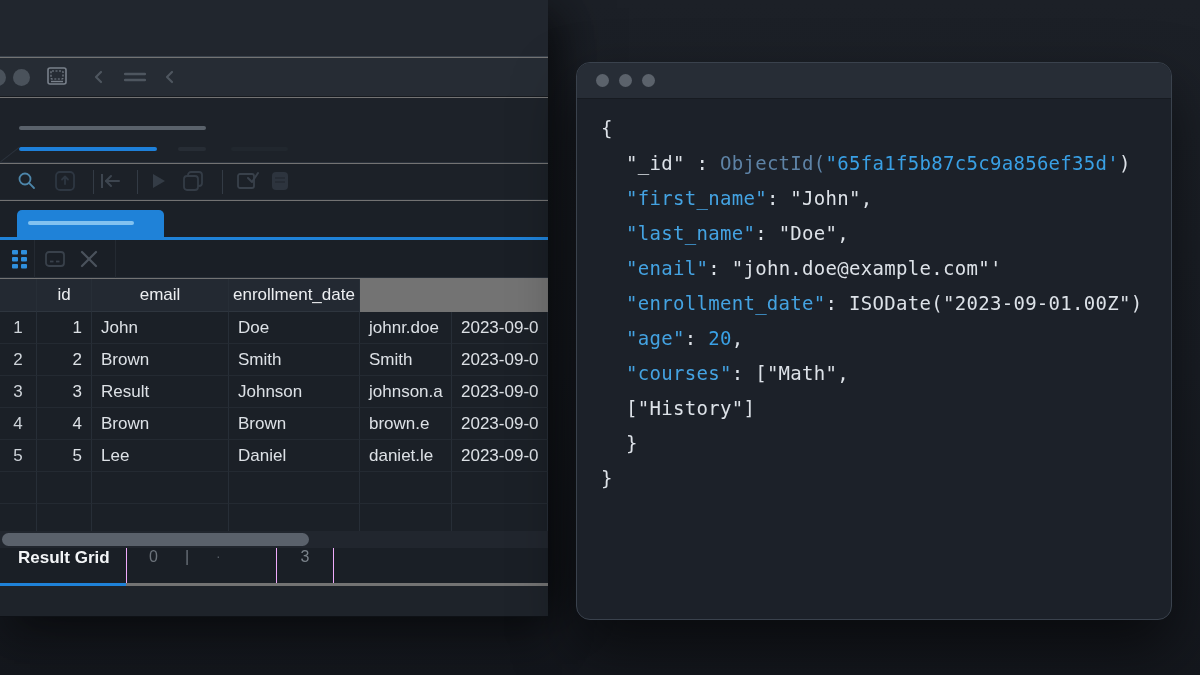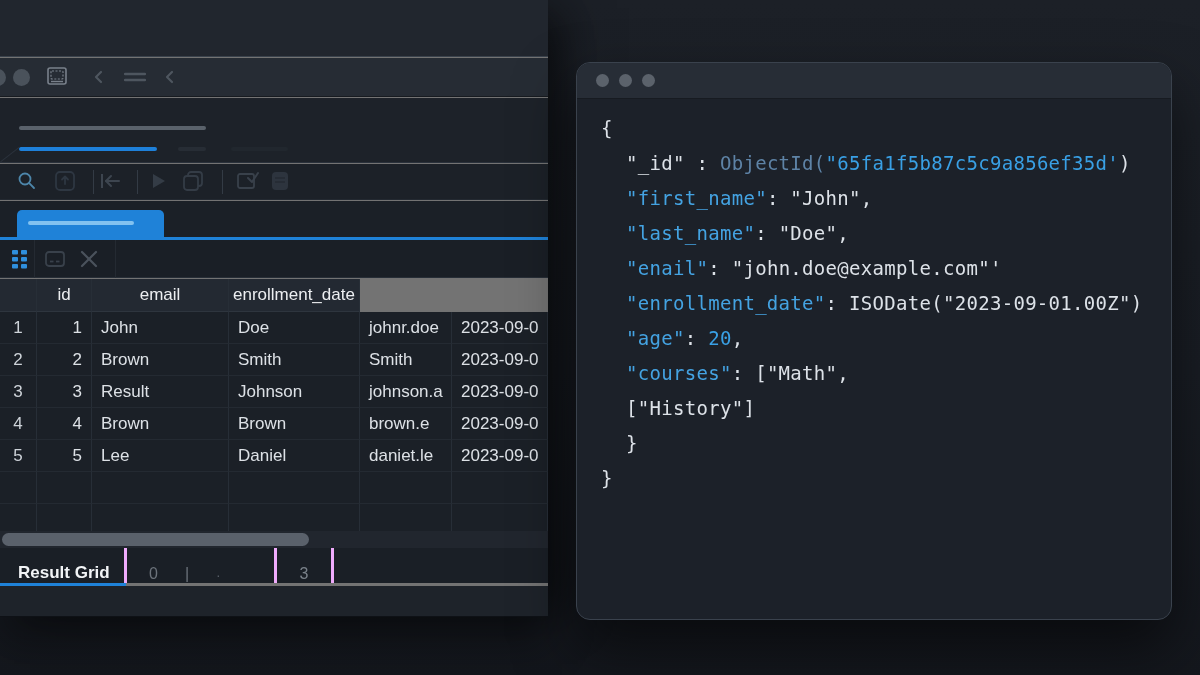--- a/index.html
+++ b/index.html
@@ -84,21 +84,21 @@
   }
   .scroll-thumb{
     position:absolute; left:2px; top:2px; width:307px; height:13px;
     border-radius:7px; background:#5a616b;
   }
 
   .lw-resultbar{
     position:absolute; left:0; top:548px; width:548px; height:35px;
     background:#1a1f26; display:flex; align-items:stretch;
   }
-  .rb-cell{ display:flex; align-items:flex-end; border-right:3px solid #f0abfc; }
+  .rb-cell{ display:flex; align-items:flex-start; border-right:1px solid #f0abfc; }
   .rb-main{ width:127px; position:relative; padding-left:18px; }
   .rb-label{ font-size:17px; font-weight:700; color:#f2f4f6; }
   .rb-mini{ width:150px; padding-left:22px; gap:27px; color:#6c737b; font-size:16px; }
   .rb-mini .mini-dot{ color:#565d65; font-size:14px; }
   .rb-count{ width:57px; justify-content:center; color:#7a828a; font-size:16px; }
   .rb-underline{ position:absolute; left:0; top:583px; width:126px; height:3px; background:#1f82d8; }
 
   .lw-bottomband{
     position:absolute; left:0; top:586px; width:548px; height:31px;
     background:#1e232a; border-bottom:1px solid #0e1116;

